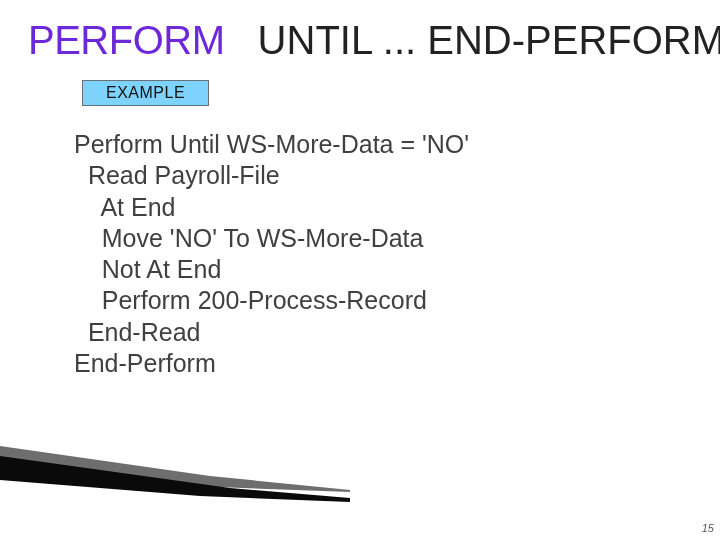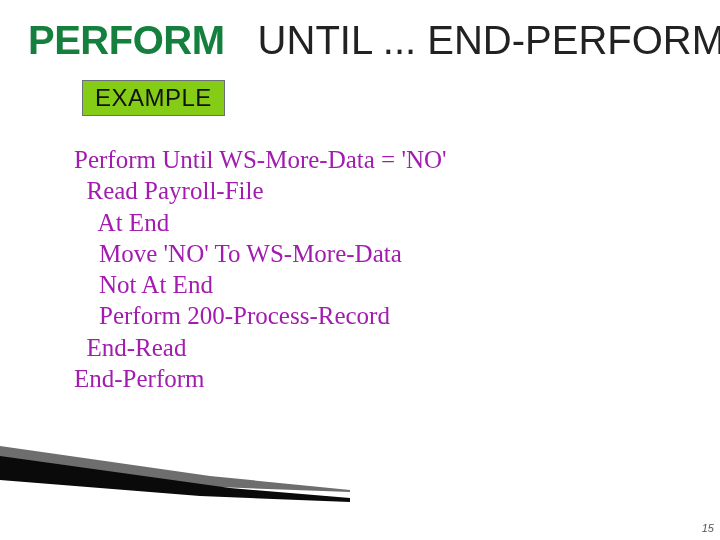--- a/index.html
+++ b/index.html
@@ -21,49 +21,49 @@
   .title {
     position: absolute;
     top: 18px;
     left: 28px;
     font-size: 40px;
     font-weight: 400;
     color: #1a1a1a;
     white-space: nowrap;
   }
   .title .bold-lead {
-    font-weight: 700;
-    color: #15803d;
+    font-weight: 400;
+    color: #6d28d9;
     letter-spacing: -0.5px;
   }
   .title .rest {
     font-weight: 400;
     color: #222;
     padding-left: 22px;
   }
   .example-badge {
     position: absolute;
     top: 80px;
     left: 82px;
-    background: #84cc16;
+    background: #7dd3fc;
     border: 1px solid #6b6f79;
-    padding: 3px 12px;
-    font-size: 24px;
+    padding: 3px 23px;
+    font-size: 16px;
     font-weight: 400;
     letter-spacing: 0.5px;
     color: #111;
   }
   .code {
     position: absolute;
-    top: 144px;
+    top: 129px;
     left: 74px;
-    font-family: Liberation Serif, serif;
+    font-family: Liberation Sans, sans-serif;
     font-size: 25px;
     line-height: 1.25;
-    color: #a21caf;
+    color: #404040;
     white-space: pre;
   }
   .pagenum {
     position: absolute;
     right: 6px;
     bottom: 6px;
     font-size: 11px;
     color: #555;
     font-style: italic;
   }

